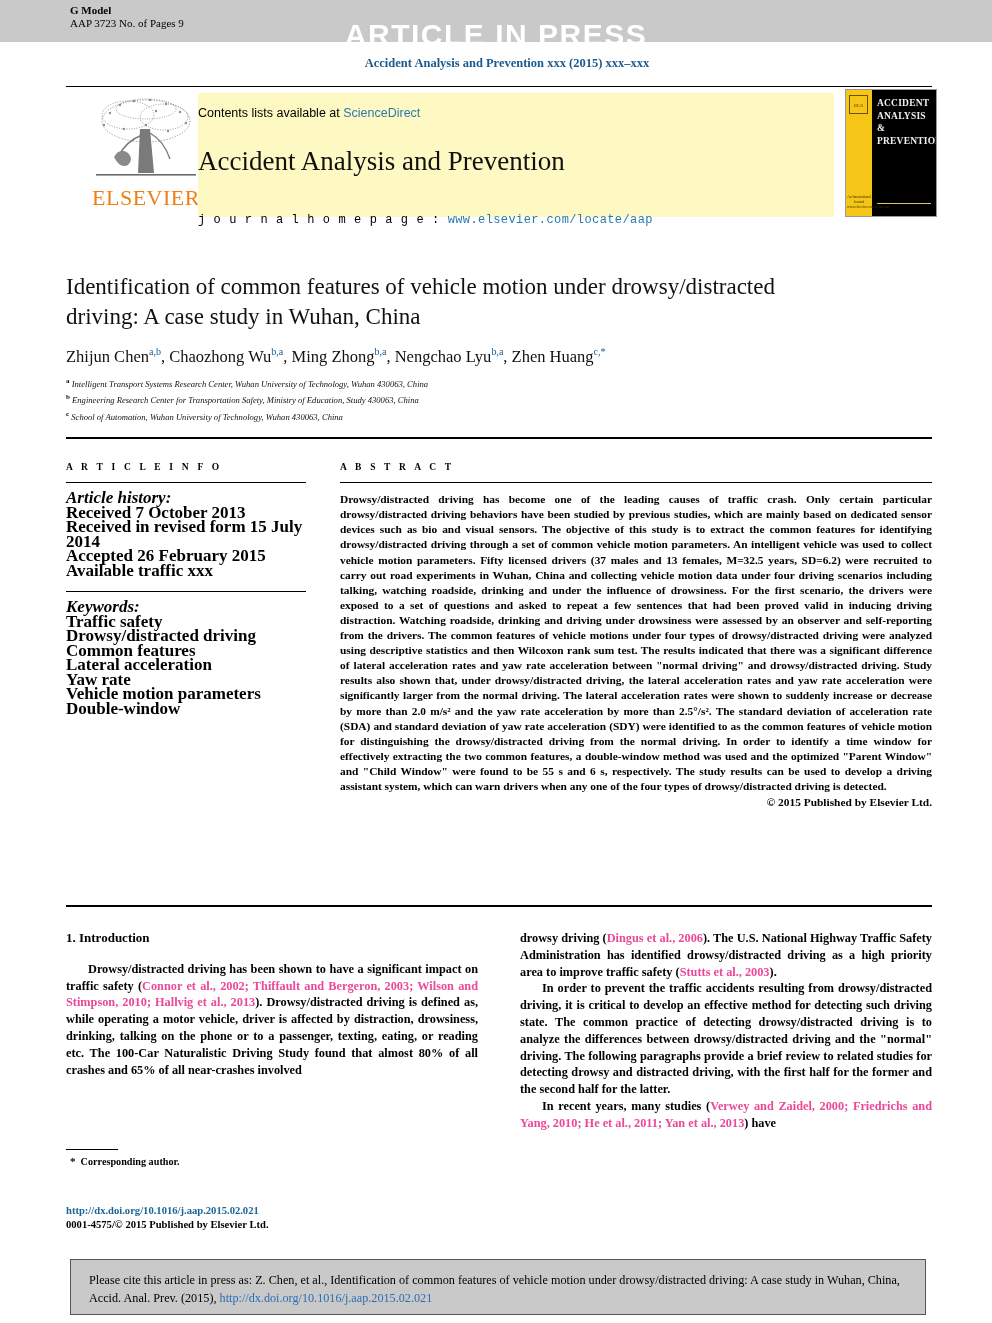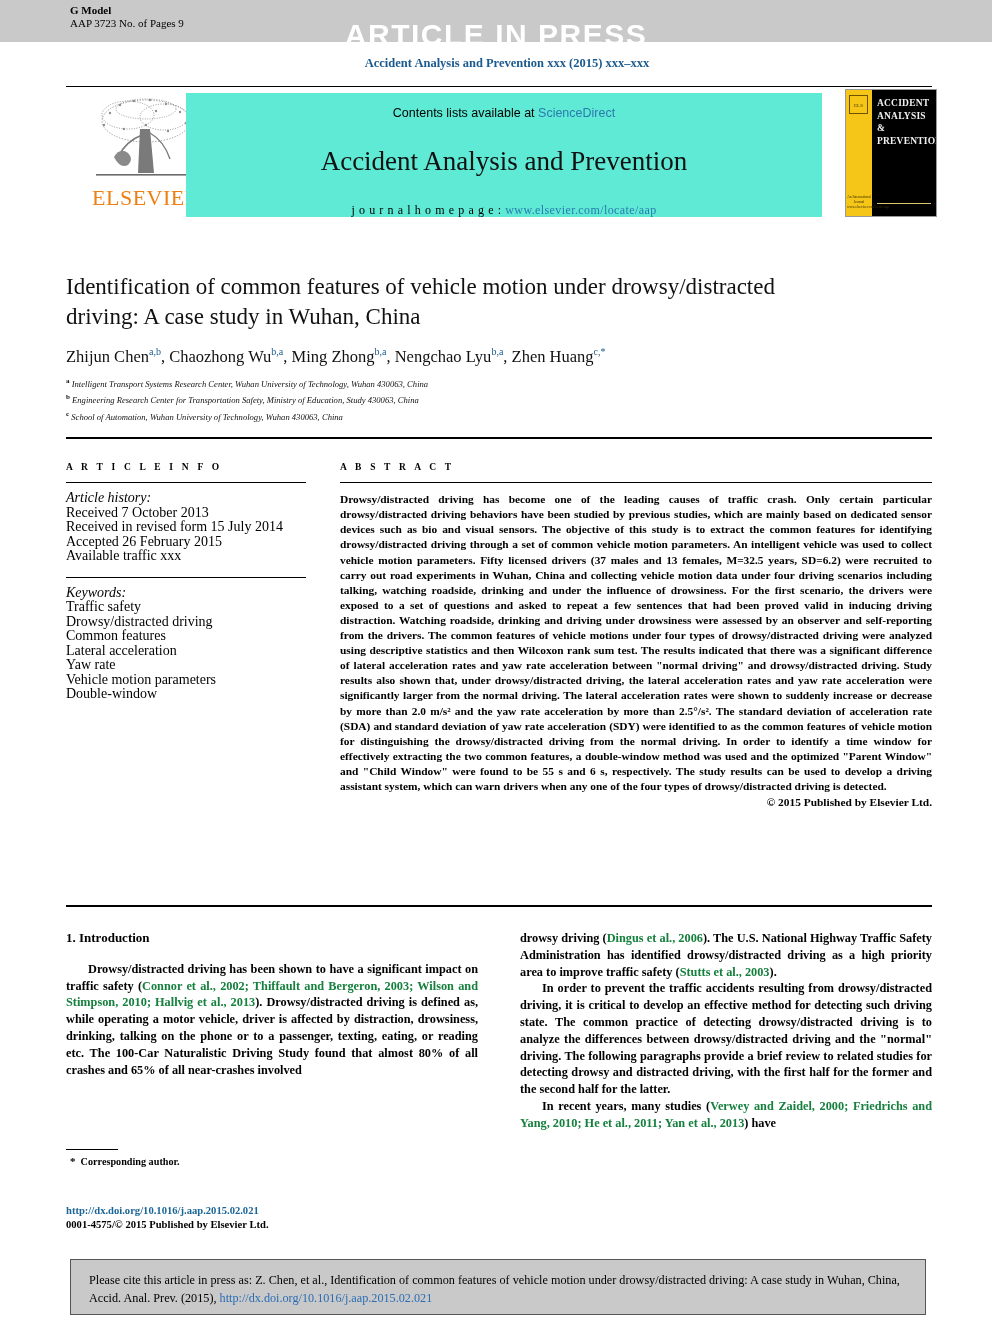--- a/index.html
+++ b/index.html
@@ -87,42 +87,41 @@
     width: 120px;
     text-align: center;
     font-family: "Liberation Serif", serif;
     font-size: 22px;
     letter-spacing: 0.5px;
     color: #ee8013;
   }
   .grey-box {
     position: absolute;
     top: 6px;
-    left: 120px;
+    left: 132px;
     width: 636px;
     height: 124px;
-    background: #5eead4;
-    text-align: center;
+    background: #fef9c3;
   }
   .contents-line {
     margin-top: 13px;
     font-family: "Liberation Sans", sans-serif;
     font-size: 12.5px;
     color: #000;
   }
   .contents-line .sd { color: #2a7ab0; }
   .journal-title {
     margin-top: 26px;
     font-family: "Liberation Serif", serif;
     font-size: 27px;
     color: #111;
   }
   .homepage-line {
-    margin-top: 26px;
-    font-family: Liberation Serif, serif;
+    margin-top: 36px;
+    font-family: Liberation Mono, monospace;
     font-size: 12px;
     letter-spacing: 0.6px;
     color: #000;
   }
   .homepage-line .url { color: #2a7ab0; letter-spacing: 0.4px; }
 
   .cover {
     position: absolute;
     top: 2px;
     left: 779px;
@@ -233,23 +232,23 @@
     letter-spacing: 3.2px;
   }
   .hr-thin {
     margin-top: 10px;
     height: 1.2px;
     background: #000;
     width: 100%;
   }
   .info-block {
     margin-top: 8px;
-    font-size: 14px;
+    font-size: 17px;
     line-height: 14.5px;
-    font-weight: normal;
+    font-weight: bold;
   }
   .info-block .ital { font-style: italic; }
   .kw-hr {
     margin-top: 13px;
     height: 1.2px;
     background: #000;
     width: 100%;
   }
 
   
@@ -294,21 +293,21 @@
     font-weight: bold;
   }
   .col-left { left: 66px; }
   .col-right { left: 520px; }
   .col h2 {
     margin: 0 0 14px 0;
     font-size: 13px;
     font-weight: bold;
   }
   .col p { margin: 0; text-indent: 22px; }
-  .cite { color: #15803d; margin-top: 36px; }
+  .cite { color: #ec4899; margin-top: 36px; }
 
   
   .footnote {
     position: absolute;
     top: 1149px;
     left: 66px;
     width: 412px;
     font-size: 10.2px;
     line-height: 13.6px;
   }

